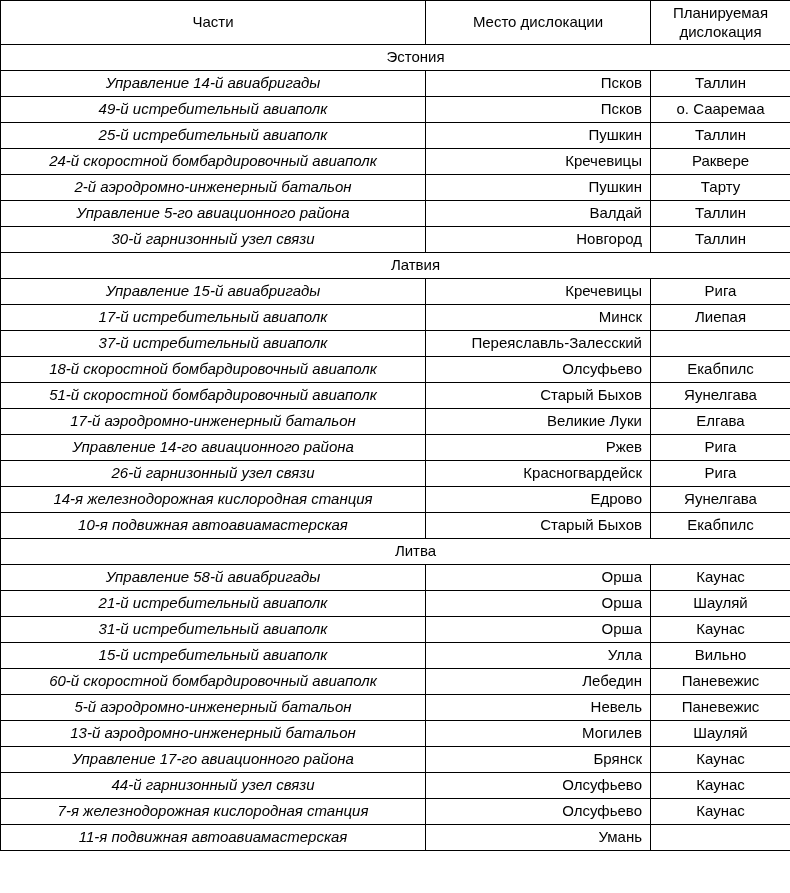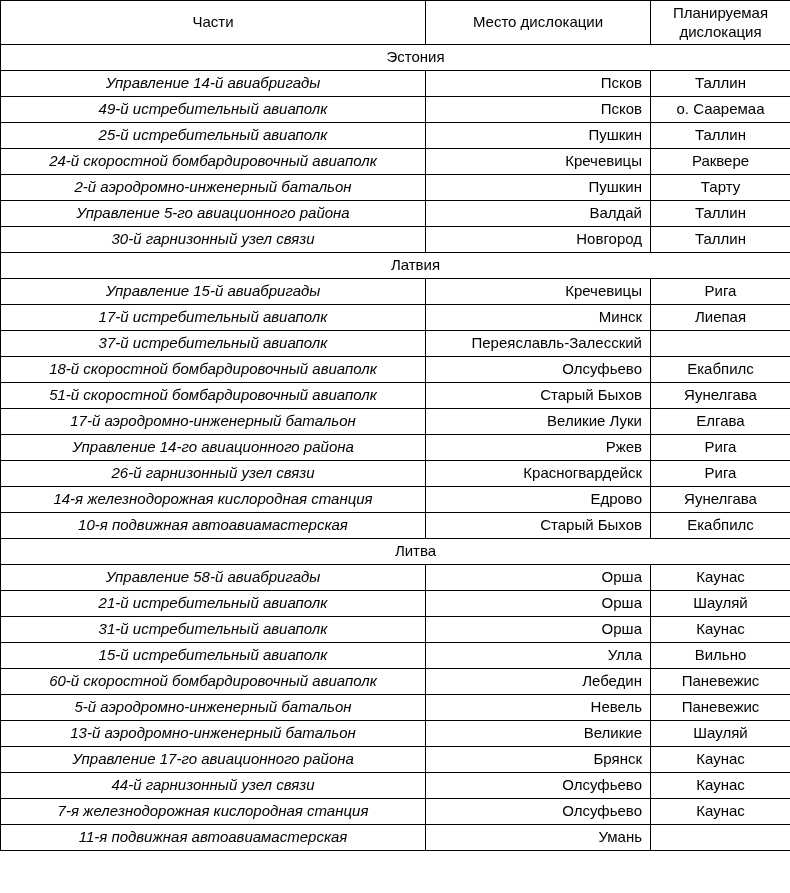--- a/index.html
+++ b/index.html
@@ -181,21 +181,21 @@
         <td class="col1">Лебедин</td>
         <td class="col2">Паневежис</td>
       </tr>
       <tr>
         <td class="col0">5-й аэродромно-инженерный батальон</td>
         <td class="col1">Невель</td>
         <td class="col2">Паневежис</td>
       </tr>
       <tr>
         <td class="col0">13-й аэродромно-инженерный батальон</td>
-        <td class="col1">Великие</td>
+        <td class="col1">Могилев</td>
         <td class="col2">Шауляй</td>
       </tr>
       <tr>
         <td class="col0">Управление 17-го авиационного района</td>
         <td class="col1">Брянск</td>
         <td class="col2">Каунас</td>
       </tr>
       <tr>
         <td class="col0">44-й гарнизонный узел связи</td>
         <td class="col1">Олсуфьево</td>

